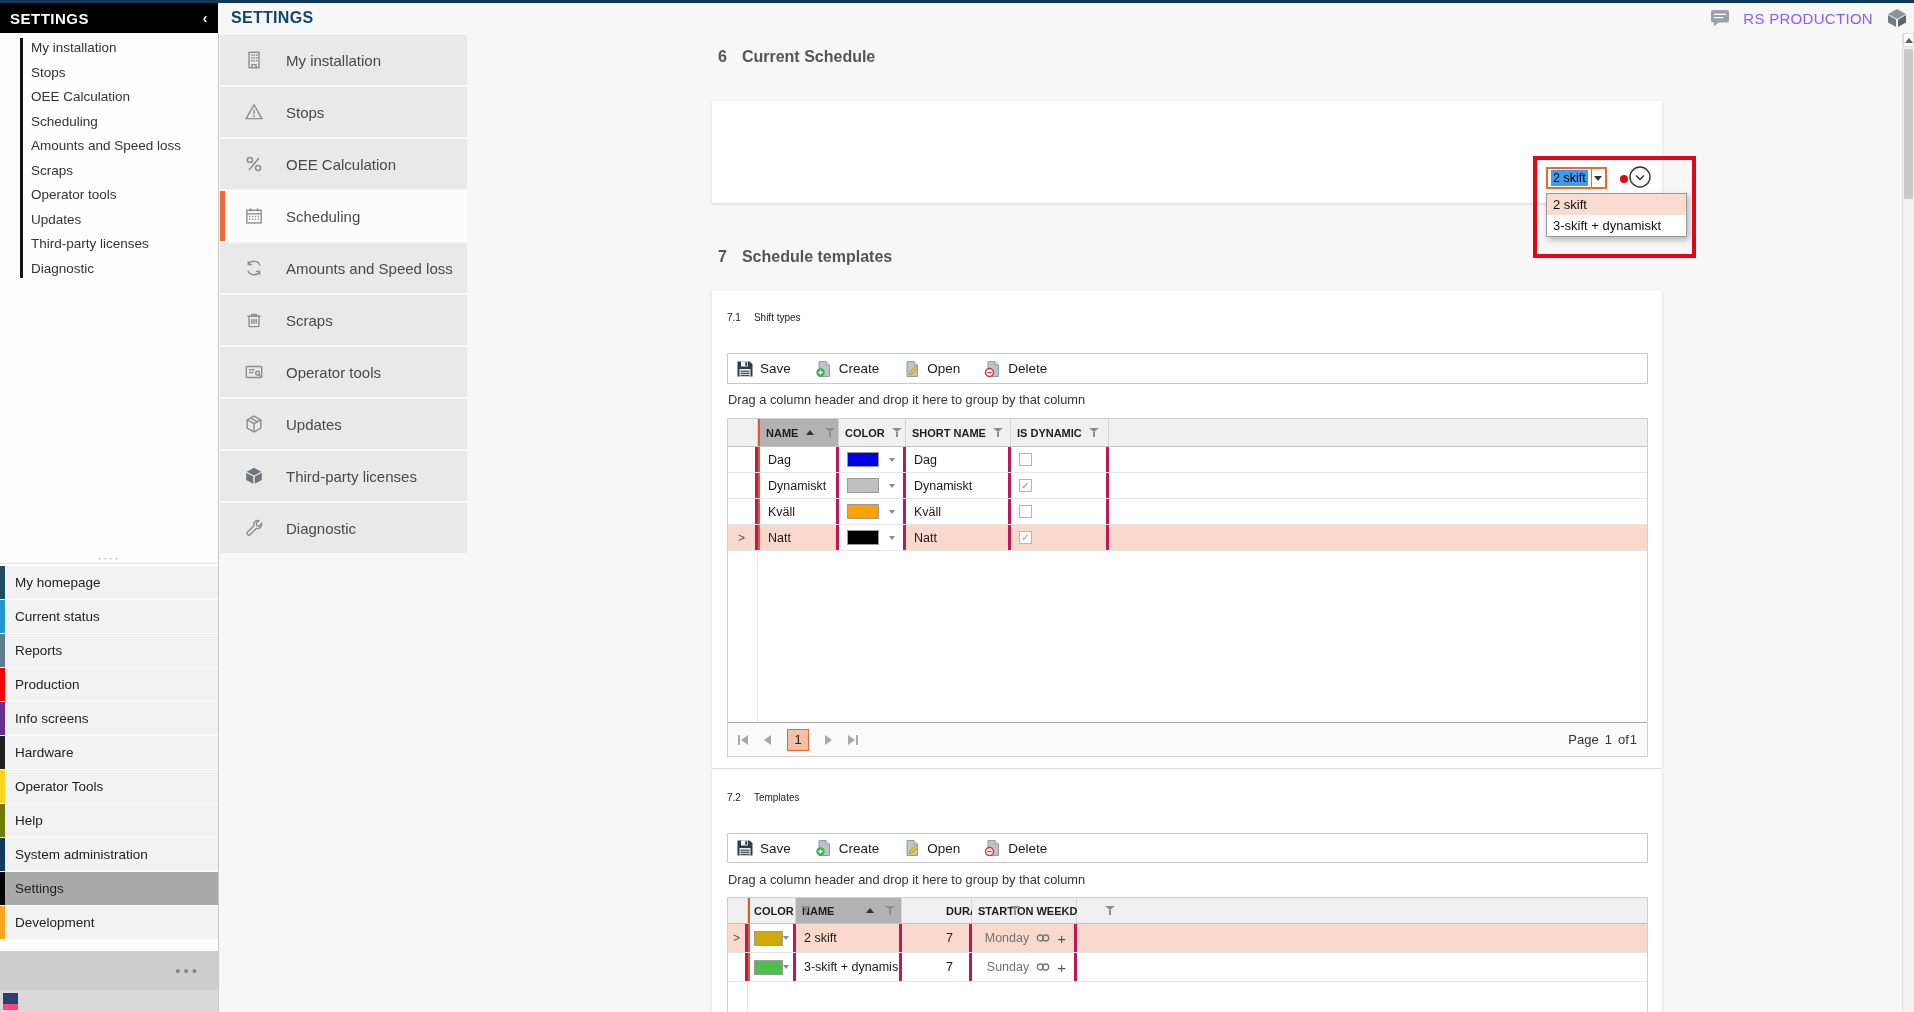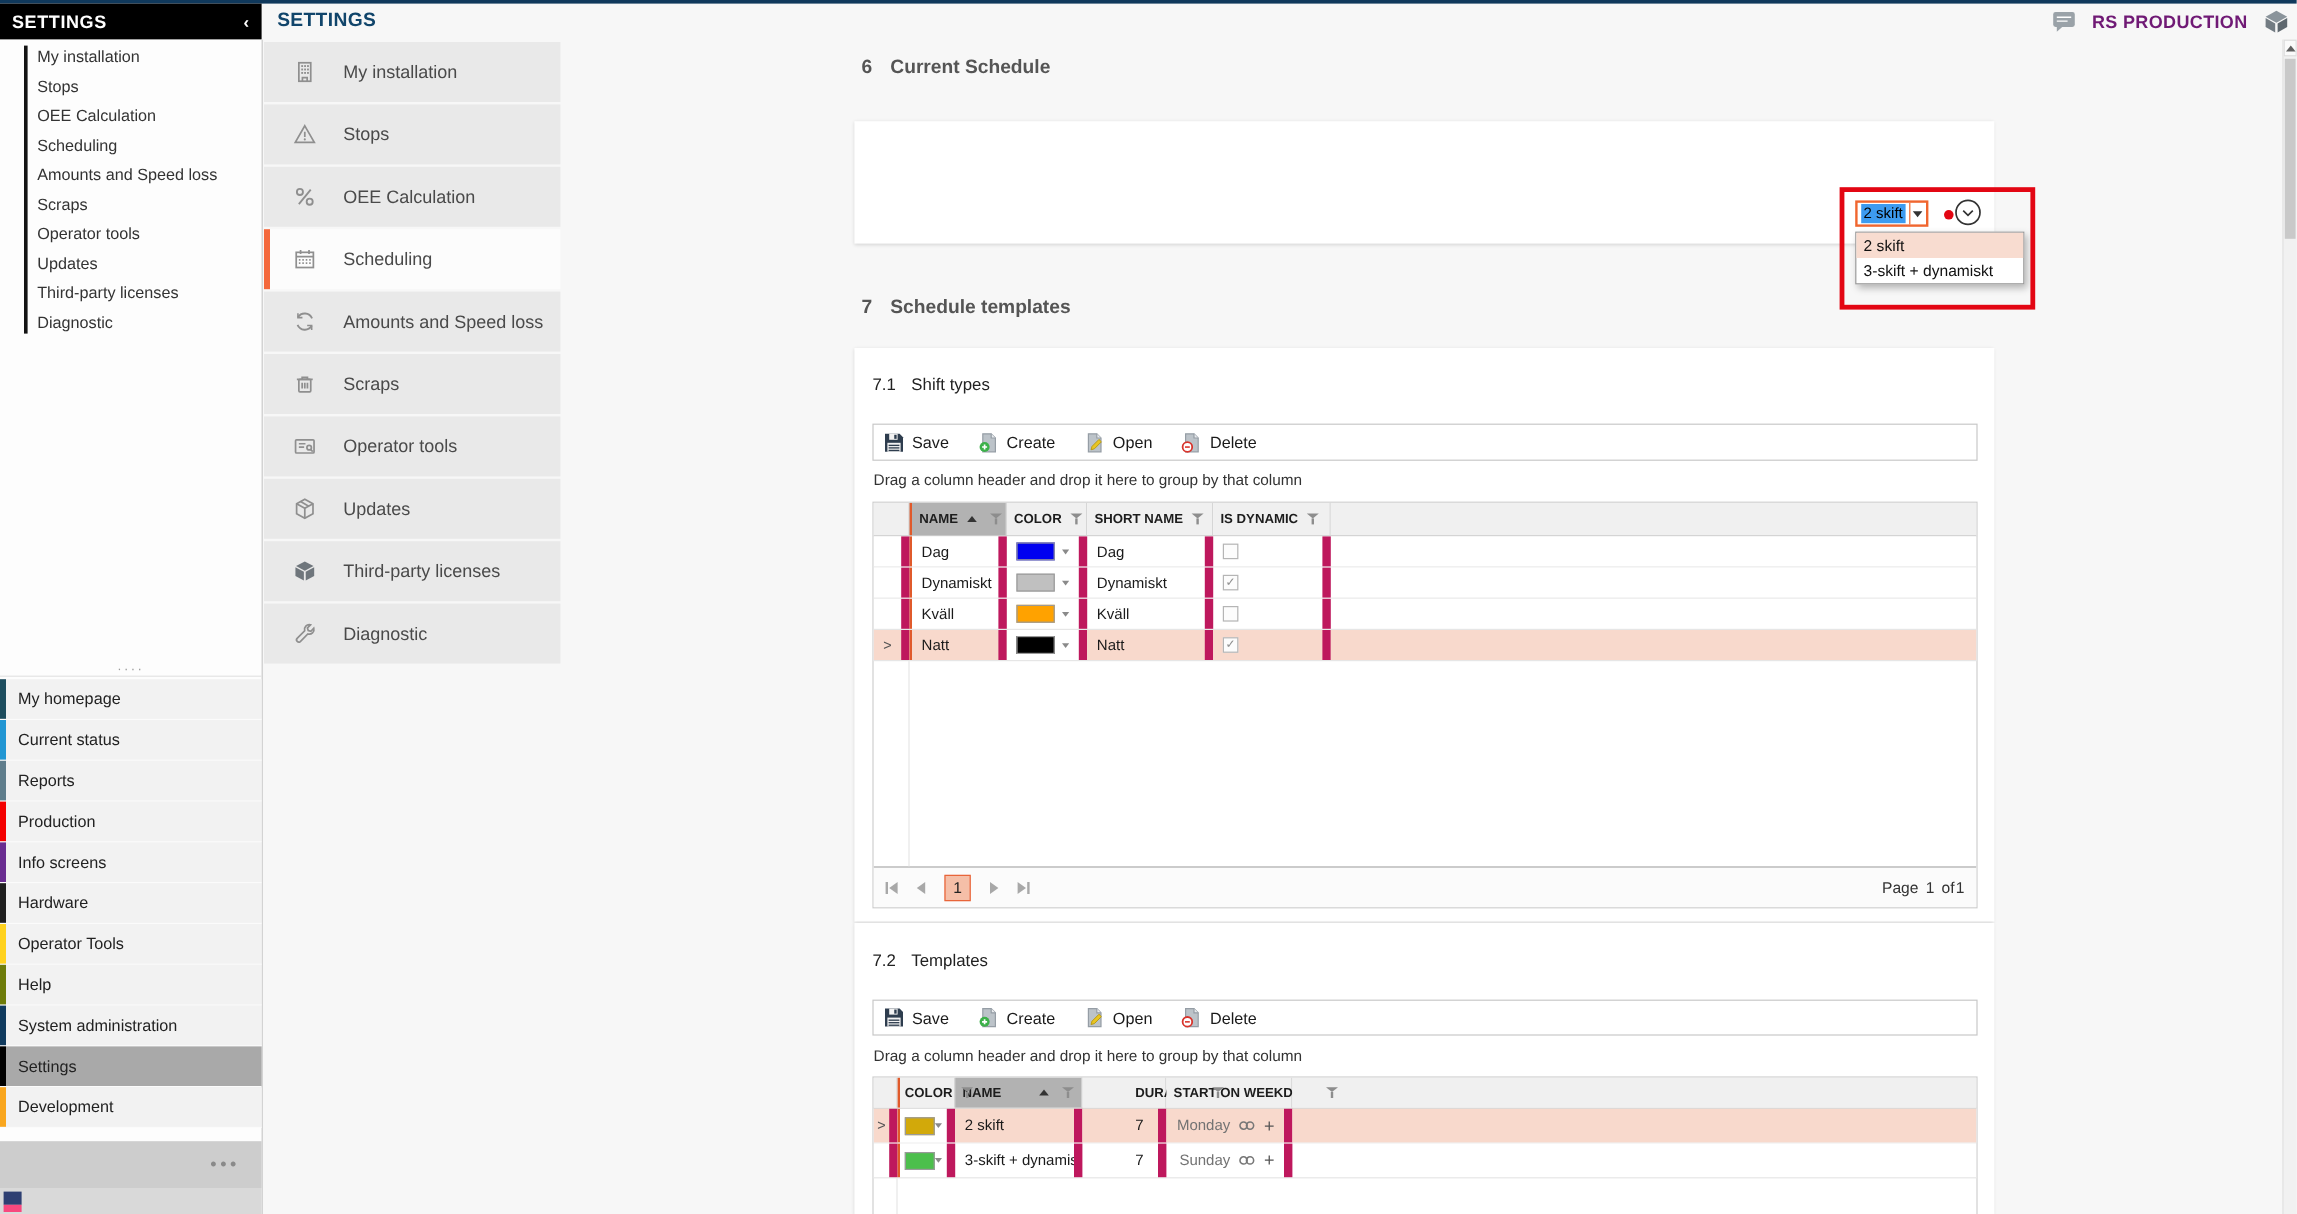--- a/index.html
+++ b/index.html
@@ -6,21 +6,21 @@
   body { font-family: "Liberation Sans", sans-serif; background:#f7f7f7; }
   #root { position:relative; width:1914px; height:1012px; background:#f7f7f7; overflow:hidden; }
 
   
   .topline { position:absolute; left:0; top:0; width:1914px; height:3px; background:#10395c; }
   .sidebar-header { position:absolute; left:0; top:3px; width:218px; height:30px; background:#000;
     color:#fff; font-weight:bold; font-size:15px; letter-spacing:.5px; display:flex; align-items:center; padding:0 10px; }
   .collapse { margin-left:auto; font-size:14px; font-weight:bold; cursor:pointer; }
   .page-title { position:absolute; left:231px; top:9px; color:#11456b; font-weight:bold; font-size:16px; letter-spacing:.3px; }
   .header-right { position:absolute; right:6px; top:3px; height:30px; display:flex; align-items:center; gap:13px; }
-  .brand { color:#701a75; font-weight:bold; font-size:15px; letter-spacing:.3px; }
+  .brand { color:#8b5cf6; font-weight:normal; font-size:15px; letter-spacing:.3px; }
 
   
   .panel1 { position:absolute; left:0; top:33px; width:219px; height:979px; background:#fdfdfd; border-right:1px solid #c9c9c9; }
   .quick-list { position:absolute; left:0; top:3px; width:100%; }
   .quick-bar { position:absolute; left:20px; top:5px; width:3px; height:240px; background:#141414; }
   .quick-item { height:24.5px; line-height:24.5px; padding-left:31px; font-size:13.5px; color:#333; cursor:pointer; }
   .splitter { position:absolute; left:0; top:521px; width:100%; height:10px; text-align:center; color:#9a9a9a;
     font-size:11px; letter-spacing:2px; line-height:8px; cursor:row-resize; border-bottom:1px solid #e3e3e3; }
   .module-nav { position:absolute; left:0; top:533px; width:100%; }
   .mod-item { position:relative; height:34px; background:#f2f2f2; border-bottom:1px solid #fbfbfb;
@@ -41,37 +41,37 @@
     padding-left:22px; gap:20px; font-size:15px; color:#4a4a4a; cursor:pointer; }
   .s2-item.sel { background:#fcfcfc; padding-left:17px; border-left:5px solid #f4683c; }
   .s2-icon { width:24px; height:24px; flex:0 0 24px; display:flex; align-items:center; justify-content:center; }
 
   
   .sect-h { position:absolute; font-size:16px; color:#555; font-weight:600; display:flex; gap:15px; }
   .card { position:absolute; left:712px; width:950px; background:#fff; box-shadow:0 1px 3px rgba(0,0,0,.14); }
   .c-row { height:51px; display:flex; align-items:center; padding:0 22px 0 28px; font-size:13.5px; color:#333; }
   .c-row + .c-row { border-top:1px solid #ececec; }
   .c-num { width:46px; flex:0 0 46px; }
-  .sub-title { position:absolute; left:15px; font-size:14px; color:#222; display:flex; gap:13px;align-items:flex-end; }
+  .sub-title { position:absolute; left:15px; font-size:10px; color:#222; display:flex; gap:13px;align-items:flex-end; }
   .toolbar { position:absolute; left:15px; width:921px; height:31px; border:1px solid #c8c8c8; background:#fff;
     display:flex; align-items:center; padding-left:8px; }
   .tb-btn { display:flex; align-items:center; gap:6px; margin-right:24px; font-size:13.5px; color:#1a1a1a; cursor:pointer; }
   .group-hint { position:absolute; left:16px; font-size:12.8px; color:#333; }
 
   
   .grid { position:absolute; left:15px; width:921px; border:1px solid #cfcfcf; background:#fff; display:flex; flex-direction:column; overflow:hidden; }
   .ghr { display:flex; border-bottom:1px solid #c2c2c2; }
   .gh { background:#f0f0f0; font-size:11px; font-weight:bold; color:#1d1d1d; display:flex; align-items:center;
     padding:0 6px; border-right:1px solid #d6d6d6; white-space:nowrap; cursor:pointer; }
   .gh.sorted { background:#b2b2b2; }
   .gr { display:flex; border-bottom:1px solid #e6e6e6; background:#fff; }
   .gr.sel .gc { background:#f8d9cc; }
   .gr.sel .gc.white { background:#fff; }
   .gc { display:flex; align-items:center; padding:0 8px; font-size:12.5px; color:#1a1a1a;
-    border-right:7px solid #be185d; white-space:nowrap; overflow:hidden; }
+    border-right:3px solid #be185d; white-space:nowrap; overflow:hidden; }
   .g1 .ghr { height:28px; } .g1 .gr { height:26px; }
   .g2 .ghr { height:26px; } .g2 .gr { height:29px; }
   .ol { border-left:2px solid #e05a2b !important; }
   .g1 .w-exp{width:30px;flex:0 0 30px;justify-content:center;} .g1 .w-name{width:81px;flex:0 0 81px;}
   .g1 .w-color{width:67px;flex:0 0 67px;} .g1 .w-short{width:105px;flex:0 0 105px;}
   .g1 .w-dyn{width:98px;flex:0 0 98px;} .w-fill{flex:1;border-right:none;}
   .g2 .w-exp{width:20px;flex:0 0 20px;justify-content:center;padding:0 2px;} .g2 .w-color{width:48px;flex:0 0 48px;padding:0 4px;}
   .g2 .w-name{width:106px;flex:0 0 106px;} .g2 .w-dur{width:70px;flex:0 0 70px;padding-left:44px;}
   .g2 .w-week{width:105px;flex:0 0 105px;justify-content:flex-end;gap:6px;}
   .grid-empty { flex:1; position:relative; }

